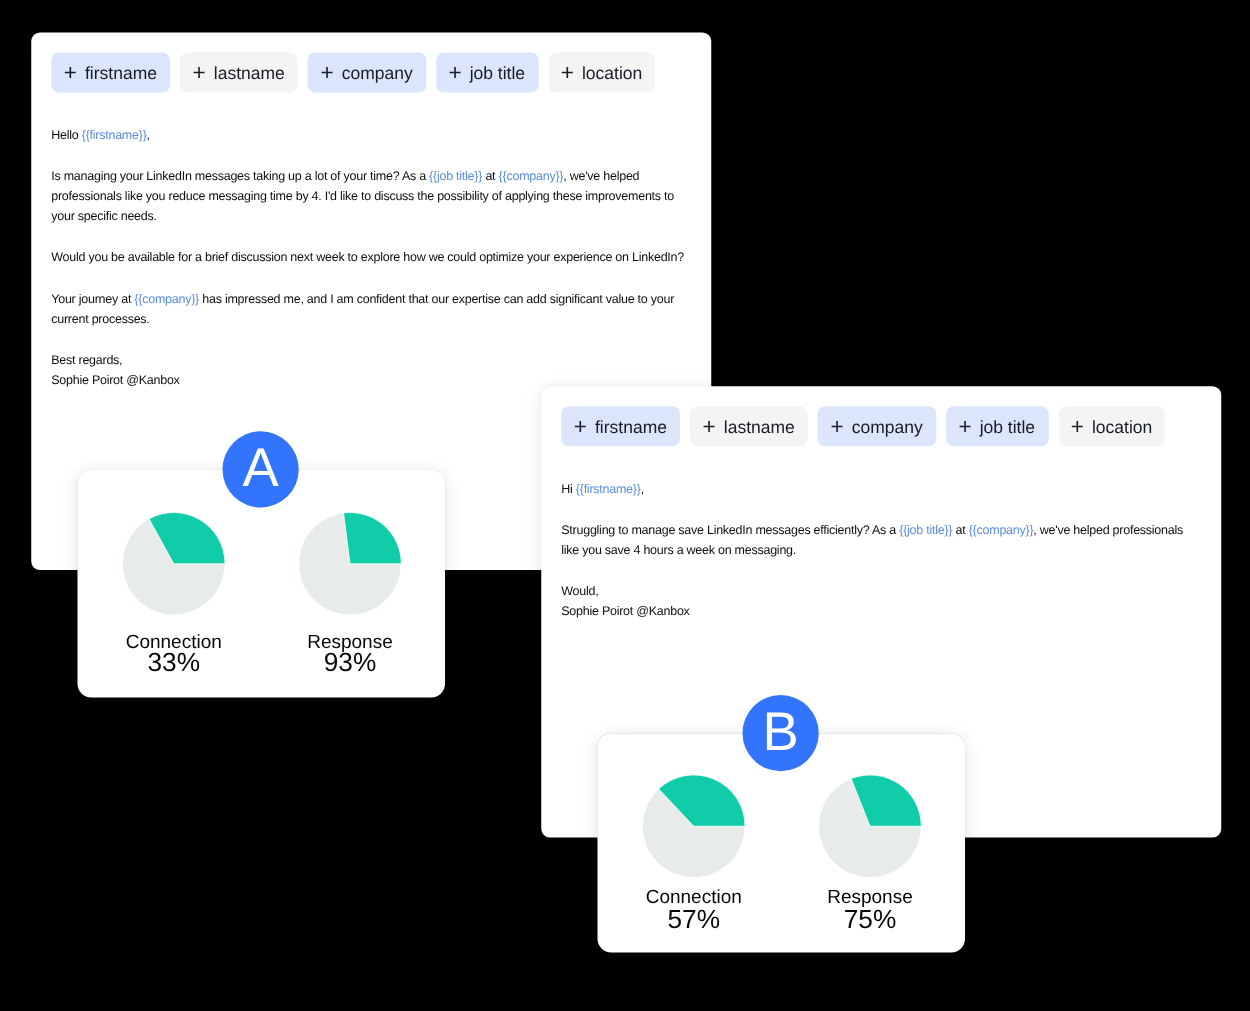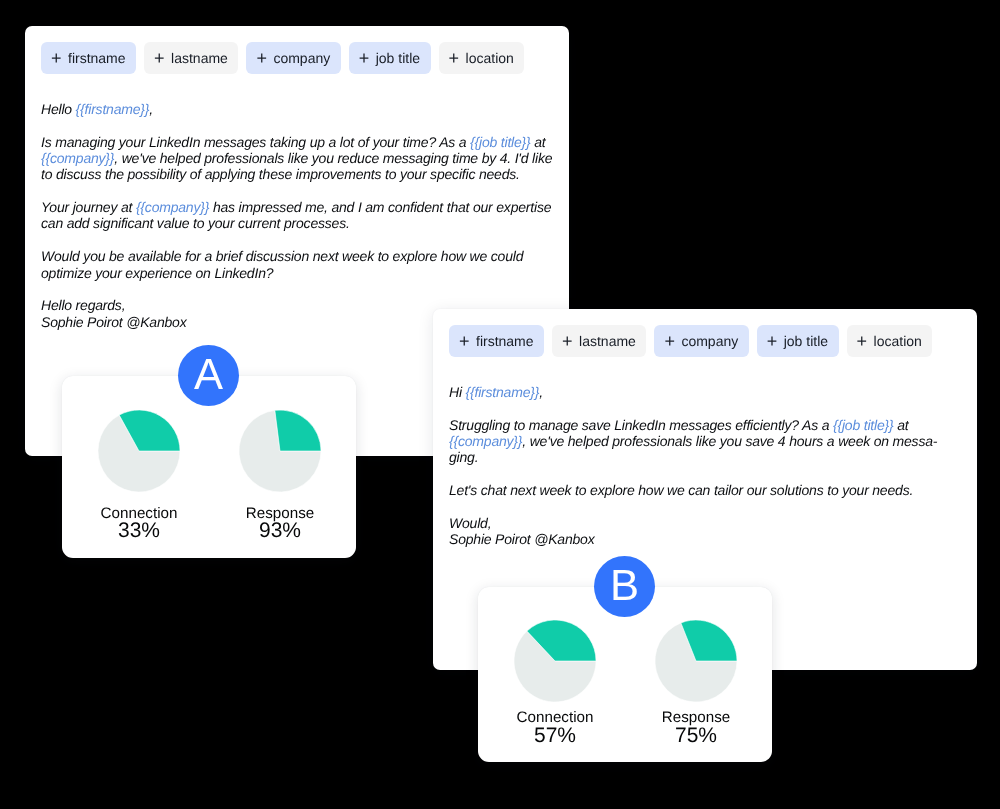--- a/index.html
+++ b/index.html
@@ -18,21 +18,21 @@
   .chip{height:32px;border-radius:6px;display:flex;align-items:center;
         padding:0 10.5px 0 10px;font-size:14px;color:#171c25;white-space:nowrap;
         letter-spacing:0;}
   .chip .plus{margin-right:8px;font-size:18px;line-height:1;letter-spacing:0;
               position:relative;top:0px;display:inline-block;width:9px;
               text-align:center;font-weight:400;}
   .chip.blue{background:#dbe5fc;}
   .chip.grey{background:#f4f4f4;}
 
   .body{position:absolute;left:16px;top:75px;width:512px;
-        font-size:14px;letter-spacing:-0.2px;color:#0d0f12;line-height:16.3px;font-style:italic;}
+        font-size:10px;letter-spacing:-0.2px;color:#0d0f12;line-height:16.3px;}
   .body p{margin:0;}
   .body p + p{margin-top:16.5px;}
   .var{color:#5b8ddc;}
 
   .stats{position:absolute;background:#ffffff;border-radius:11px;
          box-shadow:0 3px 14px rgba(20,30,50,.13), 0 0 1px rgba(20,30,50,.10);}
   #stats-a{left:62px;top:376px;width:294px;height:182px;}
   #stats-b{left:478px;top:587px;width:294px;height:175px;}
   #stats-b .pie-label{margin-top:7px;}
   #stats-b .pies{top:33px;}
@@ -75,23 +75,23 @@
       </div>
       <div class="chip grey">
         <span class="plus">+</span>
         <span>location</span>
       </div>
     </div>
 
     <div class="body">
       <p><span>Hello </span><span class="var">{{firstname}}</span><span>,</span></p>
       <p><span>Is managing your LinkedIn messages taking up a lot of your time? As a </span><span class="var">{{job title}}</span><span> at </span><span class="var">{{company}}</span><span>, we've helped professionals like you reduce messaging time by 4. I'd like to discuss the possibility of applying these improvements to your specific needs.</span></p>
+      <p>Would you be available for a brief discussion next week to explore how we could optimize your experience on LinkedIn?</p>
       <p><span>Your journey at </span><span class="var">{{company}}</span><span> has impressed me, and I am confident that our exper­tise can add significant value to your current processes.</span></p>
-      <p>Would you be available for a brief discussion next week to explore how we could optimize your experience on LinkedIn?</p>
-      <p><span>Hello regards,</span><br><span>Sophie Poirot @Kanbox</span></p>
+      <p><span>Best regards,</span><br><span>Sophie Poirot @Kanbox</span></p>
     </div>
   </div>
 
   <div class="msg-card" id="card-b">
     <div class="chips">
       <div class="chip blue">
         <span class="plus">+</span>
         <span>firstname</span>
       </div>
       <div class="chip grey">
@@ -108,21 +108,20 @@
       </div>
       <div class="chip grey">
         <span class="plus">+</span>
         <span>location</span>
       </div>
     </div>
 
     <div class="body">
       <p><span>Hi </span><span class="var">{{firstname}}</span><span>,</span></p>
       <p><span>Struggling to manage save LinkedIn messages efficiently? As a </span><span class="var">{{job title}}</span><span> at </span><span class="var">{{company}}</span><span>, we've helped professionals like you save 4 hours a week on messa­ging.</span></p>
-      <p>Let's chat next week to explore how we can tailor our solutions to your needs.</p>
       <p><span>Would,</span><br><span>Sophie Poirot @Kanbox</span></p>
     </div>
   </div>
 
   <div class="stats" id="stats-a">
     <div class="pies">
       <div class="pie-col">
         <div class="pie"><svg viewBox="0 0 82 82" width="82" height="82">
               <path d="M 41 41 L 21.248 5.071 A 41 41 0 1 0 82.000 41.000 Z" fill="#e7eceb" stroke="#ffffff" stroke-width="0.6" stroke-linejoin="round"></path>
               <path d="M 41 41 L 82.000 41.000 A 41 41 0 0 0 21.248 5.071 Z" fill="#10cca9" stroke="#ffffff" stroke-width="0.6" stroke-linejoin="round"></path>

